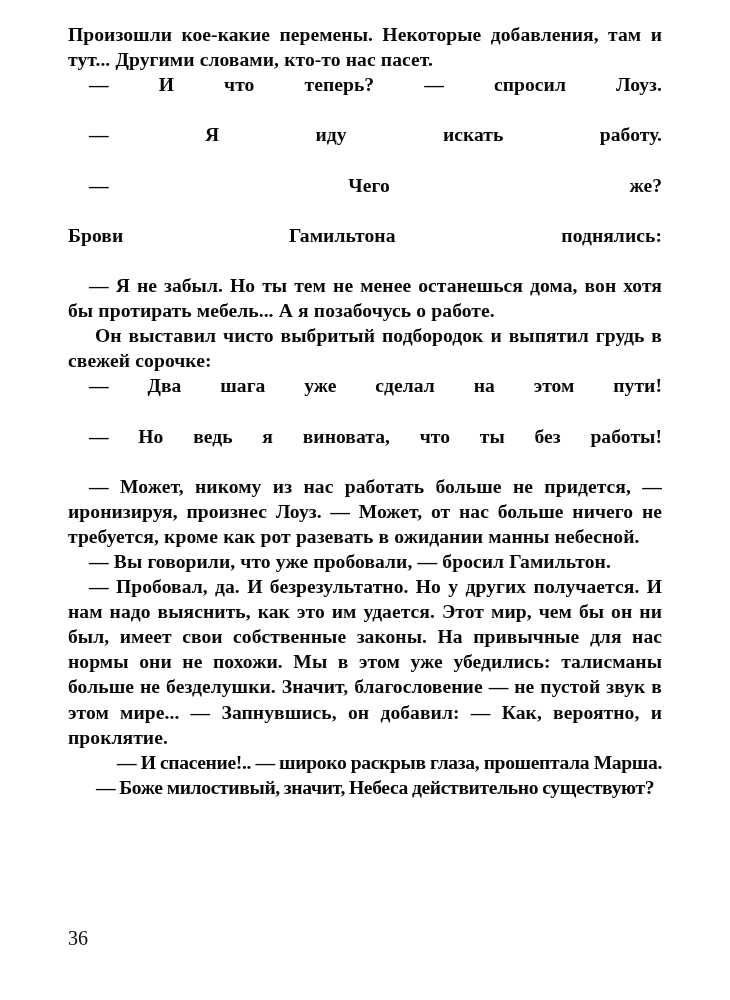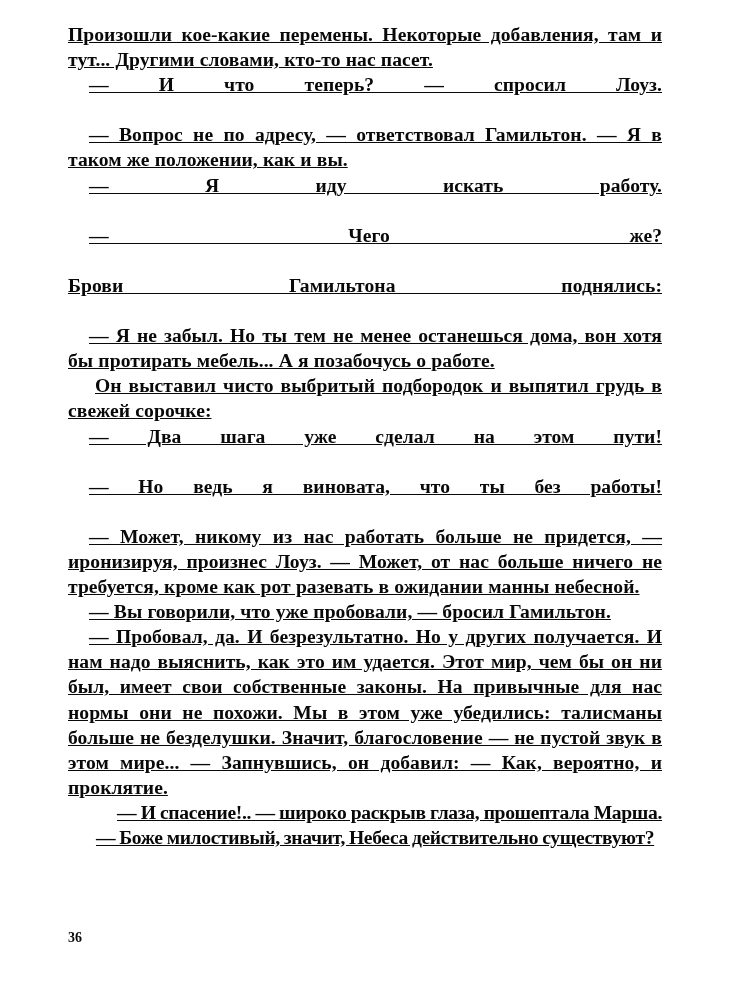--- a/index.html
+++ b/index.html
@@ -28,21 +28,20 @@
     font-weight: bold;
     font-size: 19.6px;
     line-height: 25.1px;
     color: #090909;
     text-align: justify;
     text-justify: inter-word;
     -webkit-hyphens: none;
     hyphens: none;
     letter-spacing: 0.05px;
     word-spacing: 0.2px;
-    text-decoration: underline;
   }
   .para.indent {
     text-indent: 27px;
   }
   .para.dash {
     text-indent: 21px;
   }
   .para.noindent {
     text-indent: 0;
   }
@@ -59,36 +58,35 @@
   .tight {
     letter-spacing: -0.35px;
     word-spacing: -0.6px;
     margin-left: 28px;
   }
   .page-number {
     position: absolute;
     left: 68px;
     top: 928px;
     font-family: "Liberation Serif", "DejaVu Serif", serif;
-    font-weight: bold;
-    font-size: 14px;
+    font-weight: normal;
+    font-size: 20px;
     line-height: 20px;
     color: #0b0b0b;
   }
 </style>
 </head>
 <body>
 
 <div class="page">
 
   <div class="text-column">
 
     <p class="para noindent full-justify">Произошли кое-какие перемены. Некоторые добавления, там и тут... Другими словами, кто-то нас пасет.</p>
     <p class="para dash">— И что теперь? — спросил Лоуз.</p>
-    <p class="para dash full-justify">— Вопрос не по адресу, — ответствовал Гамильтон. — Я в таком же положении, как и вы.</p>
     <p class="para dash">— Я иду искать работу.</p>
     <p class="para dash">— Чего же?</p>
     <p class="para noindent">Брови Гамильтона поднялись:</p>
     <p class="para dash full-justify">— Я не забыл. Но ты тем не менее останешься дома, вон хотя бы протирать мебель... А я позабочусь о работе.</p>
     <p class="para indent full-justify">Он выставил чисто выбритый подбородок и выпятил грудь в свежей сорочке:</p>
     <p class="para dash">— Два шага уже сделал на этом пути!</p>
     <p class="para dash">— Но ведь я виновата, что ты без работы!</p>
     <p class="para dash full-justify">— Может, никому из нас работать больше не придется, — иронизируя, произнес Лоуз. — Может, от нас больше ничего не требуется, кроме как рот разевать в ожидании манны небесной.</p>
     <p class="para dash full-justify">— Вы говорили, что уже пробовали, — бросил Гамильтон.</p>
     <p class="para dash full-justify">— Пробовал, да. И безрезультатно. Но у других получается. И нам надо выяснить, как это им удается. Этот мир, чем бы он ни был, имеет свои собственные законы. На привычные для нас нормы они не похожи. Мы в этом уже убедились: талисманы больше не безделушки. Значит, благословение — не пустой звук в этом мире... — Запнувшись, он добавил: — Как, вероятно, и проклятие.</p>

